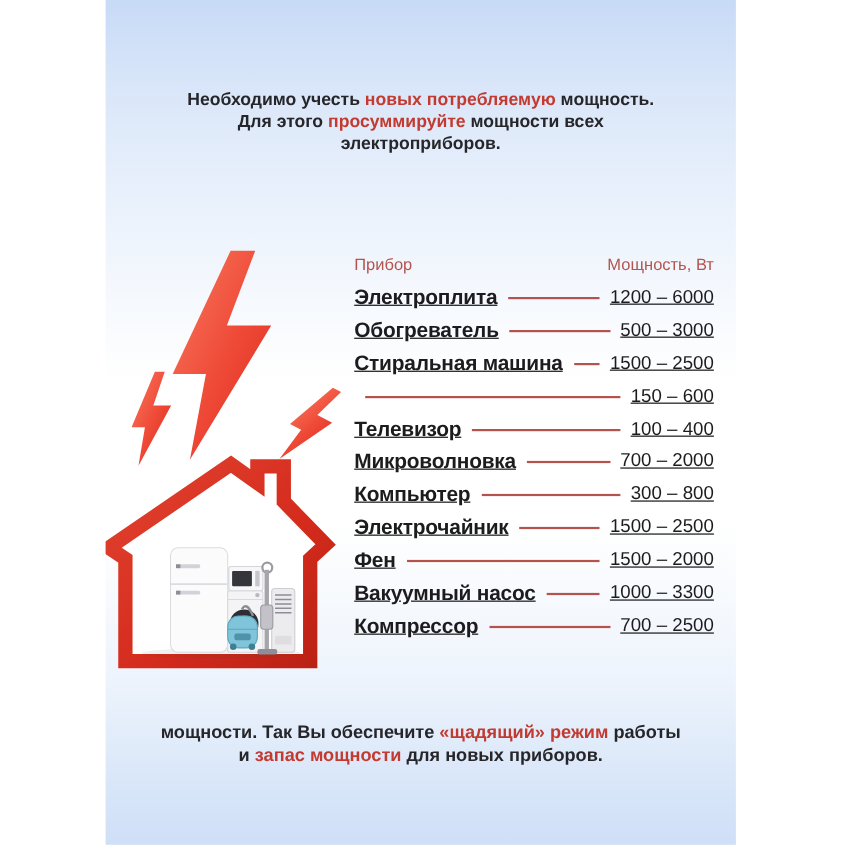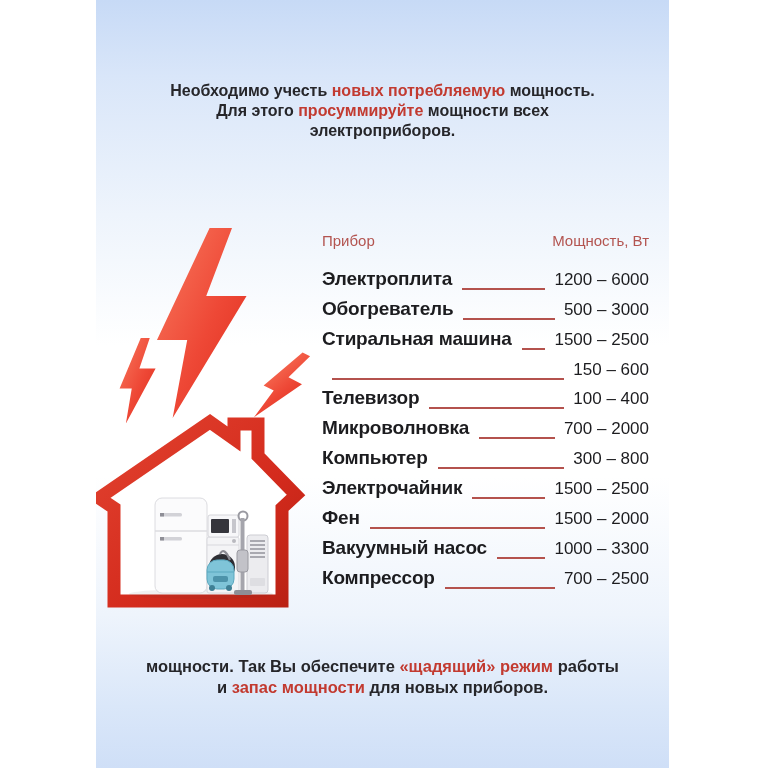--- a/index.html
+++ b/index.html
@@ -12,21 +12,21 @@
     font-size:26px;letter-spacing:.4px;}
   #section-banner{position:absolute;left:50%;transform:translateX(-50%);top:169px;height:29px;
     padding:0 18px;border-radius:15px;font-size:18.5px;white-space:nowrap;}
   .rich{position:absolute;left:0;width:100%;text-align:center;color:#26262a;font-weight:600;}
   #intro{top:81px;font-size:16px;line-height:19.8px;}
   #footer{top:656px;font-size:16.5px;line-height:20.6px;}
   .rich .red{color:#c23a30;}
   #table{position:absolute;left:226px;width:327px;top:232px;}
   #table-header{display:flex;justify-content:space-between;color:#b35450;font-size:15px;font-weight:500;height:20px;}
   #table-rows{margin-top:8px;}
-  .trow{display:flex;align-items:flex-end;height:29.9px;}
+  .trow{display:flex;align-items:flex-start;height:29.9px;text-decoration:underline;}
   .trow .nm{font-size:19px;font-weight:700;color:#1c1c1f;white-space:nowrap;letter-spacing:-.2px;}
   .trow .lead{flex:1;border-bottom:2px solid #b4524d;margin:10px 9px 0 10px;min-width:12px;}
   .trow .val{font-size:17px;font-weight:500;color:#1c1c1f;white-space:nowrap;}
   #illustration{position:absolute;left:0;top:218px;}
 </style>
 </head>
 <body>
 
 <div id="canvas">
 

